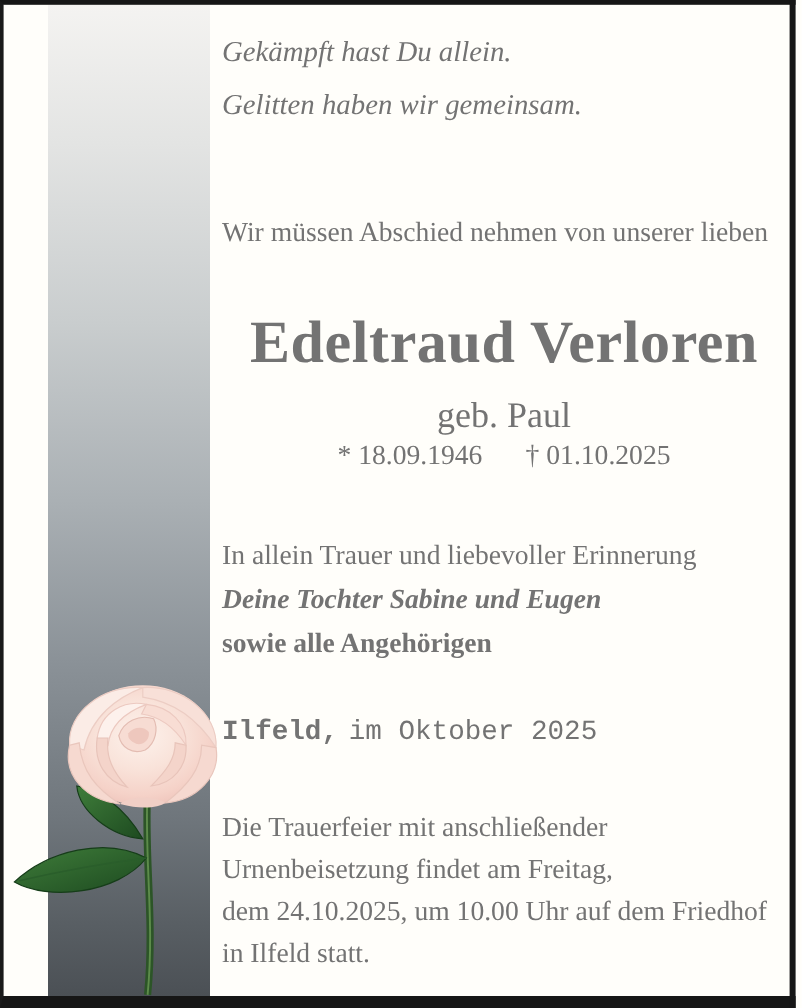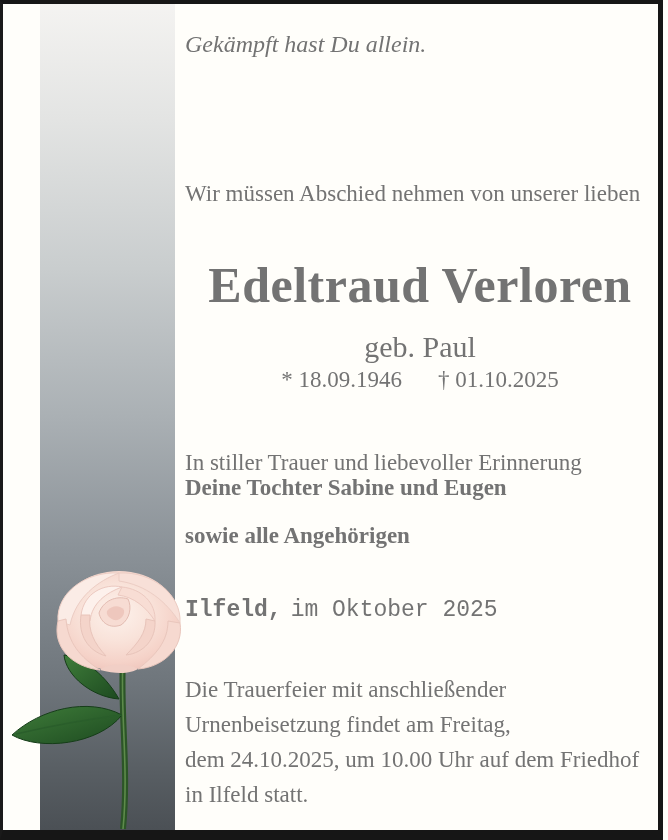--- a/index.html
+++ b/index.html
@@ -90,21 +90,21 @@
   }
   .dates {
     top: 365px;
     font-size: 23px;
     line-height: 30px;
     display: flex;
     justify-content: center;
     gap: 36px;
   }
   .mourning    { top: 448px; font-size: 23px; line-height: 30px; }
-  .mourners-1  { top: 473px; font-size: 23px; font-weight: bold; line-height: 30px; }
+  .mourners-1  { top: 485px; font-size: 23px; font-weight: bold; line-height: 30px; font-style: italic; }
   .mourners-2  { top: 521px; font-size: 23px; font-weight: bold; line-height: 30px; }
   .place-line  { top: 595px; font-size: 23px; line-height: 30px; font-family: Liberation Mono, monospace; }
   .place-line .place { font-weight: bold; }
   .place-line .month { margin-left: 9px; }
   .funeral {
     top: 672px;
     font-size: 23px;
     line-height: 35px;
   }
 </style>
@@ -151,34 +151,35 @@
       <path d="M116,24 C136,26 150,40 149,58 C140,44 128,34 112,32 Z" fill="#f8ddd4" stroke="#ecc9c0" stroke-width="1"></path>
       <path d="M149,58 C150,76 138,90 120,92 C132,80 140,70 140,56 Z" fill="#f4d4ca" stroke="#e8c4ba" stroke-width="1"></path>
       <path d="M75,52 C72,72 82,88 100,93 C88,80 82,68 84,52 Z" fill="#f4d4ca" stroke="#e8c4ba" stroke-width="1"></path>
       <path d="M93,50 C97,38 110,32 122,36 C126,44 124,56 115,62 C104,66 95,60 93,50 Z" fill="#f7dcd3" stroke="#e3bcb2" stroke-width="1"></path>
       <path d="M101,48 C106,42 114,42 118,47 C119,53 114,58 108,57 C103,55 100,52 101,48 Z" fill="#eec7bd"></path>
     </g>
   </svg>
 
   <div class="txt epigraph">
     <div>Gekämpft hast Du allein.</div>
+    <div>Gelitten haben wir gemeinsam.</div>
   </div>
 
   <div class="txt intro">Wir müssen Abschied nehmen von unserer lieben</div>
 
   <div class="center-col name">Edeltraud Verloren</div>
 
   <div class="center-col maiden">geb. Paul</div>
 
   <div class="center-col dates">
     <span>* 18.09.1946</span>
     <span>† 01.10.2025</span>
   </div>
 
-  <div class="txt mourning">In stiller Trauer und liebevoller Erinnerung</div>
+  <div class="txt mourning">In allein Trauer und liebevoller Erinnerung</div>
 
   <div class="txt mourners-1">Deine Tochter Sabine und Eugen</div>
   <div class="txt mourners-2">sowie alle Angehörigen</div>
 
   <div class="txt place-line">
     <span class="place">Ilfeld,</span><span class="month">im Oktober 2025</span>
   </div>
 
   <div class="txt funeral">
     <div>Die Trauerfeier mit anschließender</div>

